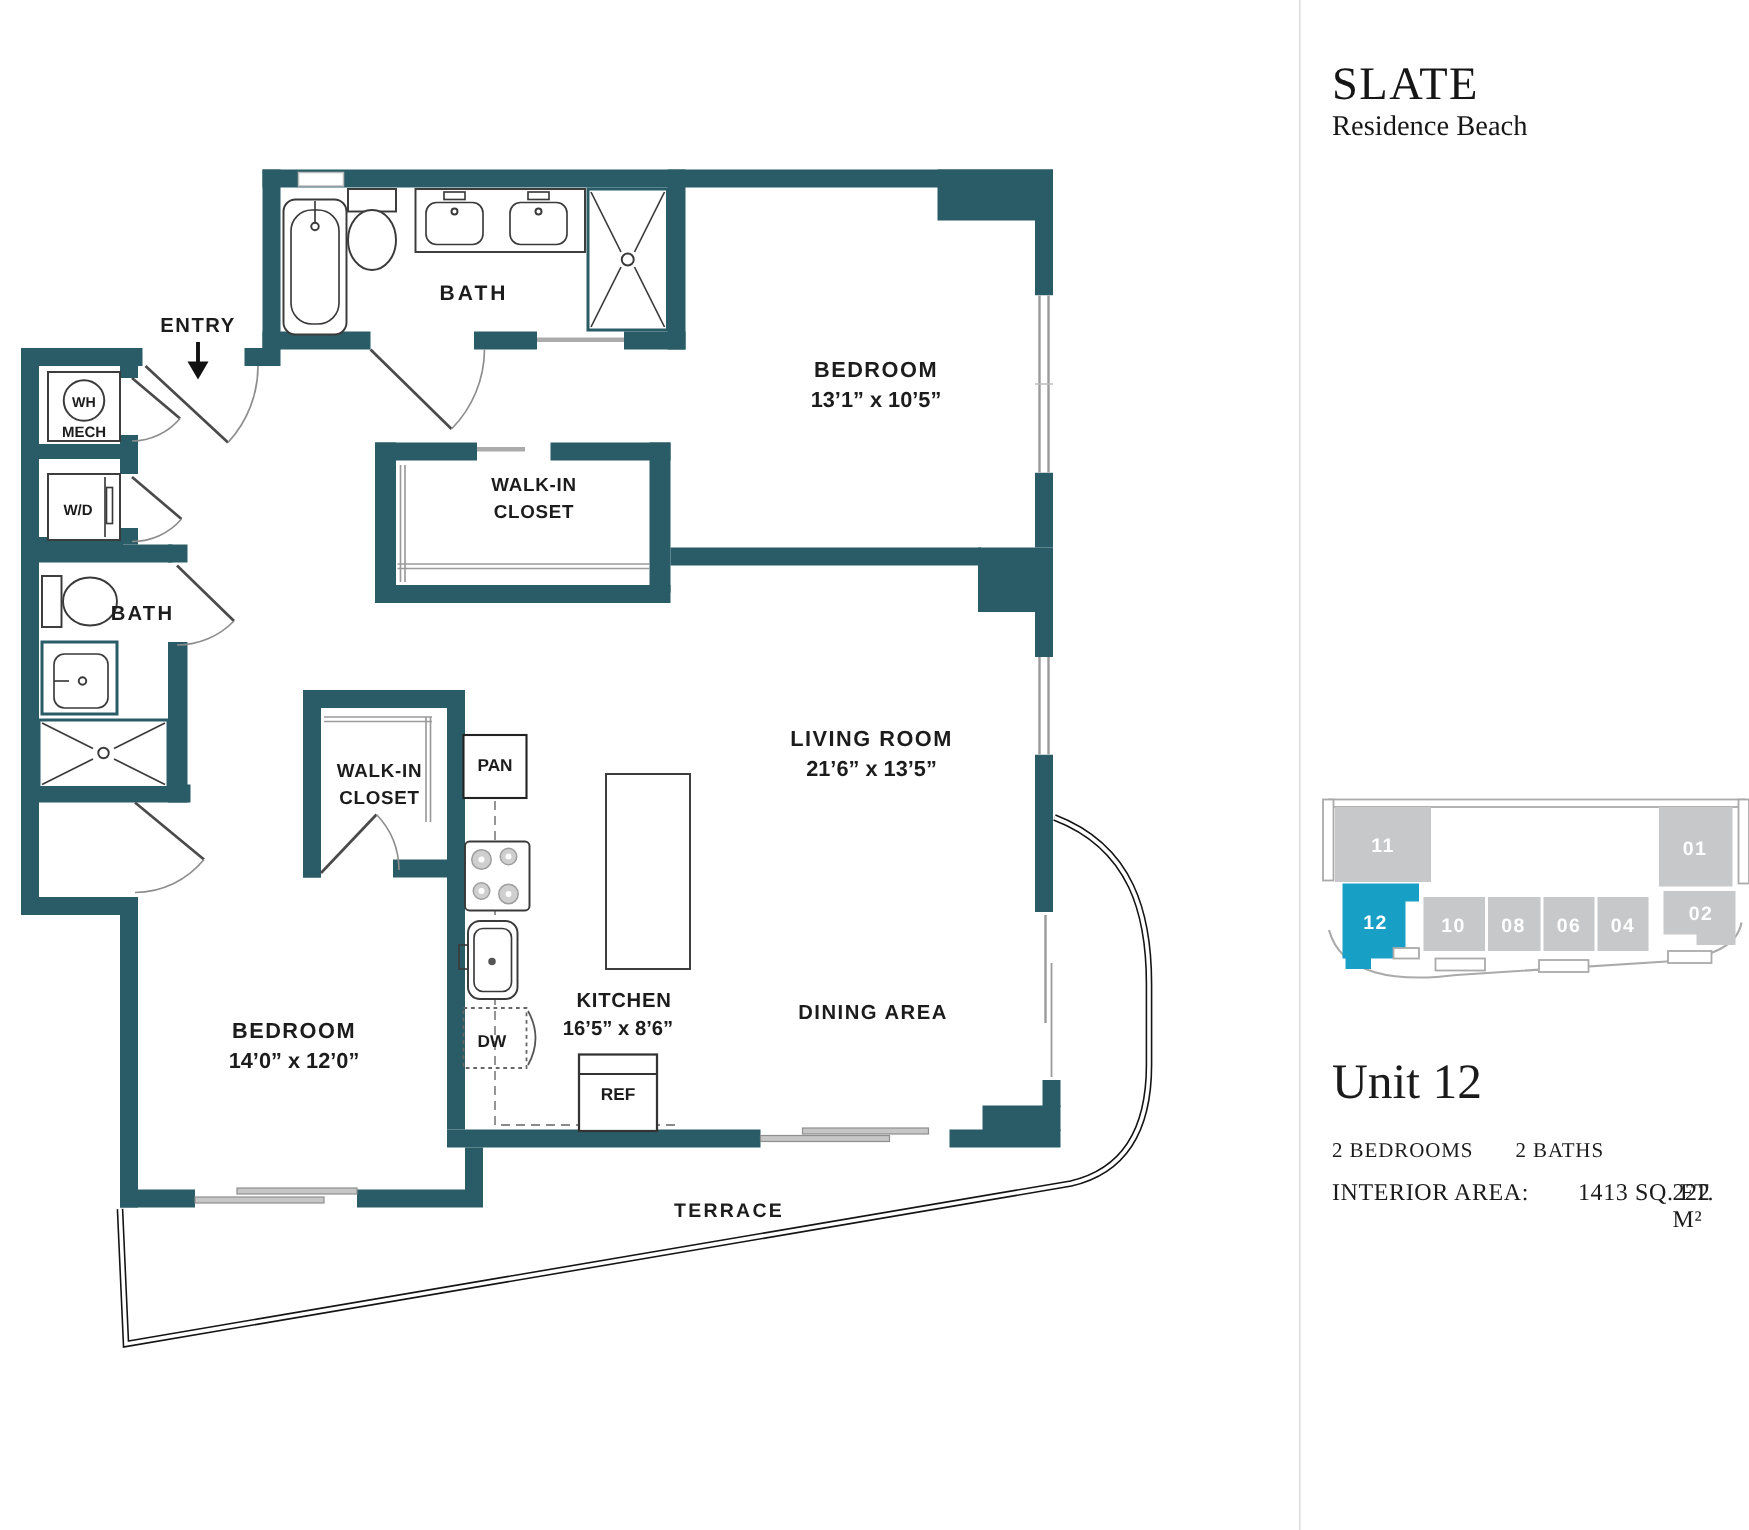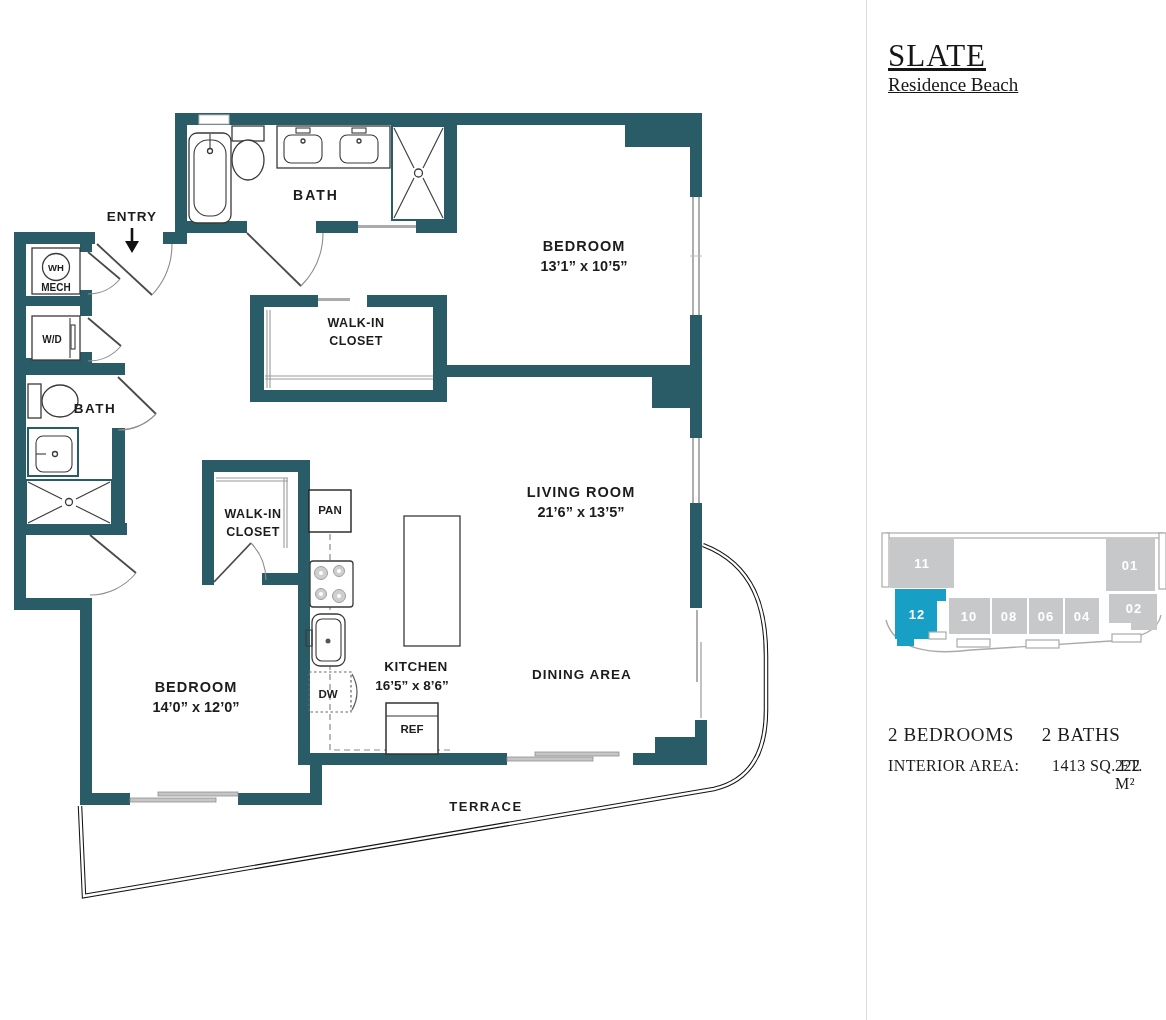--- a/index.html
+++ b/index.html
@@ -1,30 +1,30 @@
 <!DOCTYPE html>
 <html style="--wall: #295C66; --kphl: #189FC6; --kpgrey: #C7C8C9;"><head>
 <meta charset="utf-8">
 <style>
   html,body{margin:0;padding:0;background:#ffffff;}
   .page{position:relative;width:1166px;height:1020px;background:#fff;overflow:hidden;
         font-family:"Liberation Sans",sans-serif;}
   .plan-svg{position:absolute;left:0;top:0;}
   .divider{position:absolute;left:866px;top:0;width:1px;height:1020px;background:#dcdcdc;}
   .panel{position:absolute;left:866px;top:0;width:300px;height:1020px;}
-  .brand{position:absolute;left:22px;top:40px;color:#161616;text-decoration:underline;}
+  .brand{position:absolute;left:22px;top:40px;color:#161616;}
   .brand h1{margin:0;font-family:"Liberation Serif","DejaVu Serif",serif;font-size:31px;
             font-weight:normal;letter-spacing:1px;line-height:32px;}
   .brand h2{margin:2px 0 0 0;font-family:"Liberation Serif","DejaVu Serif",serif;font-size:19px;
             font-weight:normal;line-height:22px;}
   .keyplan-svg{position:absolute;left:0;top:520px;}
   .unit-info{position:absolute;left:22px;top:704px;width:265px;color:#1b1b1b;
              font-family:"Liberation Serif","DejaVu Serif",serif;}
   .unit-info .title{font-size:33px;line-height:36px;}
-  .specs{margin-top:20px;font-size:19px;letter-spacing:.6px;}
+  .specs{margin-top:20px;font-size:14px;letter-spacing:.6px;}
   .specs span{margin-right:28px;}
   .area-row{position:relative;margin-top:11px;font-size:16px;letter-spacing:.4px;height:18px;}
   .area-row .lab{position:absolute;left:0;}
   .area-row .sqft{position:absolute;left:148px;margin-left:16px;}
   .area-row .m2{position:absolute;left:227px;}
   .contact{position:absolute;left:22px;top:941px;font-size:15px;line-height:20px;color:#3e3e3e;}
   .contact .co{font-weight:bold;color:#1e1e1e;}
   
   .wall{fill:var(--wall,#295C66);}
   .fx{fill:#fff;stroke:#3a3a3a;stroke-width:1.3;}
@@ -325,20 +325,21 @@
       <text class="kp-label" x="51" y="99">12</text>
       <text class="kp-label" x="103" y="101">10</text>
       <text class="kp-label" x="143" y="101">08</text>
       <text class="kp-label" x="180" y="101">06</text>
       <text class="kp-label" x="216" y="101">04</text>
       <text class="kp-label" x="264" y="50">01</text>
       <text class="kp-label" x="268" y="93">02</text>
     </svg>
 
     <div class="unit-info">
+      <div class="title">Unit 12</div>
       <div class="specs">
         <span>2 BEDROOMS</span><span>2 BATHS</span>
       </div>
       <div class="area-row">
         <span class="lab">INTERIOR AREA:</span>
         <span class="sqft">1413 SQ. FT.</span>
         <span class="m2">222 M²</span>
       </div>
     </div>
 

